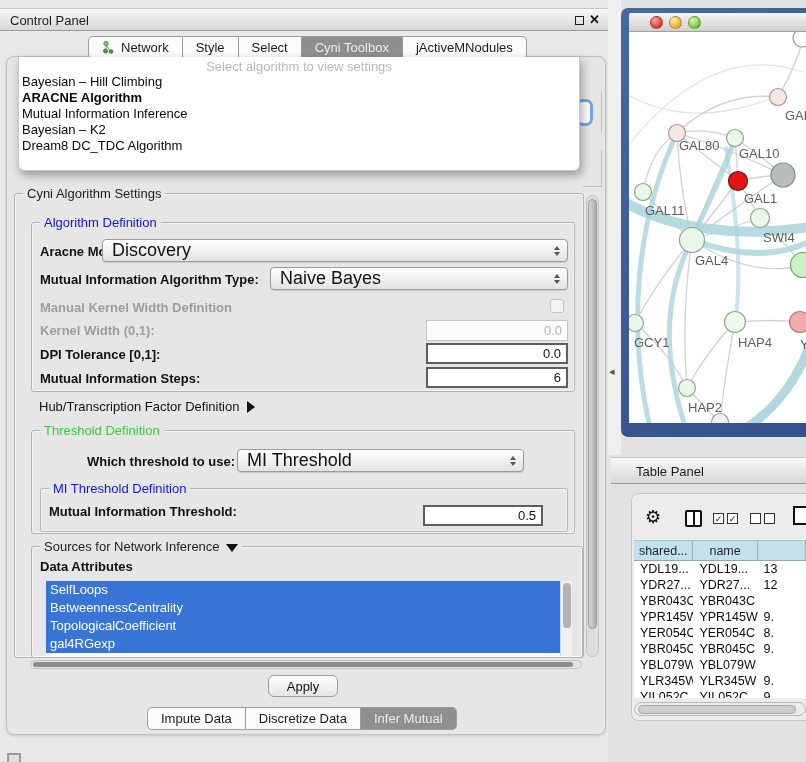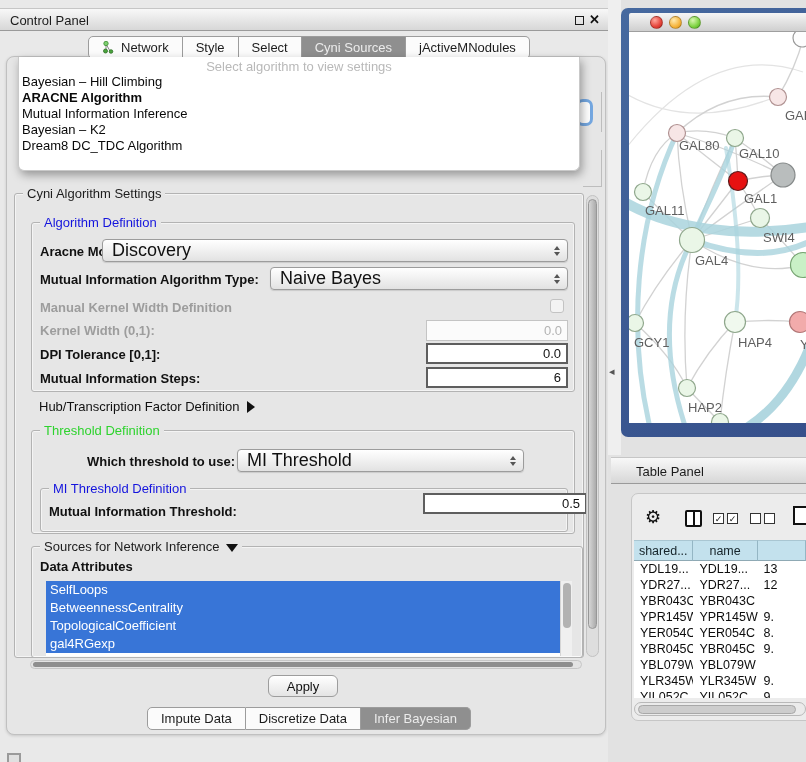--- a/index.html
+++ b/index.html
@@ -135,21 +135,21 @@
       </span>
       <span>Network</span>
     </div>
     <div class="tab">
       <span>Style</span>
     </div>
     <div class="tab">
       <span>Select</span>
     </div>
     <div class="tab sel">
-      <span>Cyni Sources</span>
+      <span>Cyni Toolbox</span>
     </div>
     <div class="tab last">
       <span>jActiveMNodules</span>
     </div>
   </div>
 
   <div id="algo-popup">
     <div id="algo-prompt">Select algorithm to view settings</div>
     <div class="algo-item">Bayesian – Hill Climbing</div>
     <div class="algo-item bold">ARACNE Algorithm</div>
@@ -214,21 +214,21 @@
         <span>MI Threshold</span>
         <span class="arrows">
             <span class="arr-up"></span>
             <span class="arr-dn"></span>
           </span>
       </div>
 
       <div class="group" id="grp-mi">
         <span class="gtitle blue">MI Threshold Definition</span>
         <span class="lbl" style="left:8px; top:15px;">Mutual Information Threshold:</span>
-        <div class="field" style="left:382px; top:4px; width:164px;">
+        <div class="field" style="left:382px; top:16px; width:120px;">
           <span>0.5</span>
         </div>
       </div>
     </div>
 
     <div class="group" id="grp-sources">
       <span class="gtitle"><span>Sources for Network Inference</span><span class="tri-down"></span></span>
       <span class="lbl" style="left:8px; top:12px;">Data Attributes</span>
       <div id="attr-list">
         <div class="attr-item">SelfLoops</div>
@@ -254,21 +254,21 @@
     </div>
 
   <div class="tabseg" id="cp-bottom-tabs">
     <div class="tab first">
       <span>Impute Data</span>
     </div>
     <div class="tab">
       <span>Discretize Data</span>
     </div>
     <div class="tab sel last">
-      <span>Infer Bayesian</span>
+      <span>Infer Mutual</span>
     </div>
   </div>
 
   <div id="cp-corner-icon"></div>
 
   <div id="right-bg"></div>
   <div id="divider-strip"></div>
   <div id="divider-handle">◂</div>
 
   <div id="net-window">

